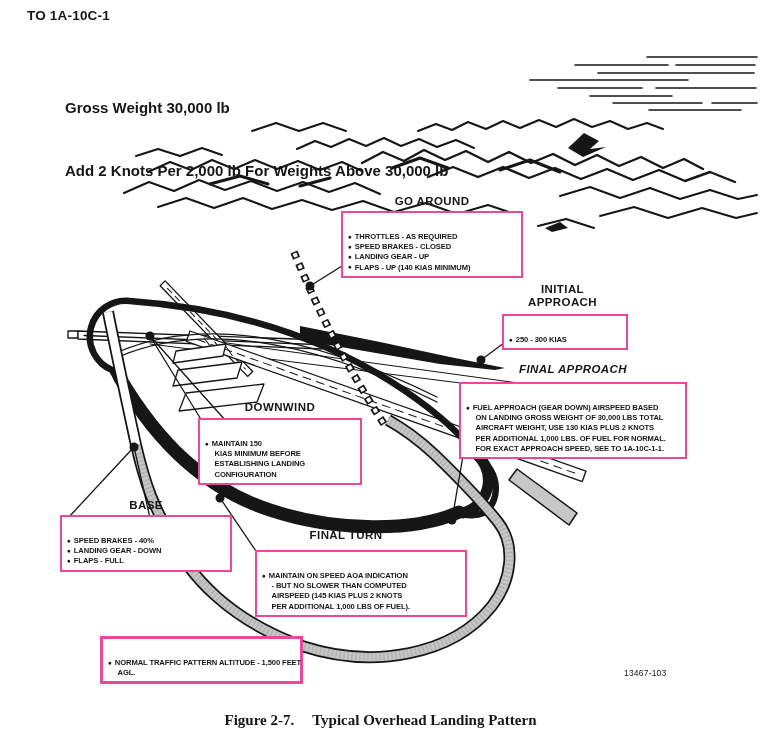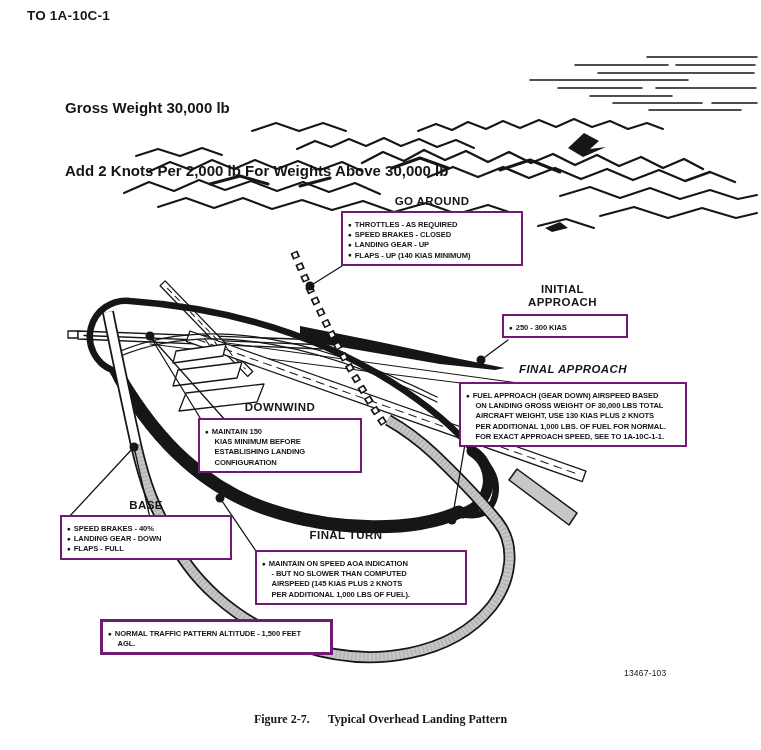--- a/index.html
+++ b/index.html
@@ -3,28 +3,28 @@
 <meta charset="utf-8">
 <style>
   html,body{margin:0;padding:0;background:#fff;}
   #page{position:relative;width:761px;height:750px;background:#fff;overflow:hidden;
         font-family:"Liberation Sans",sans-serif;color:#161616;}
   #art{position:absolute;left:0;top:0;}
   .abs{position:absolute;}
   .hdr{font-size:13.5px;font-weight:bold;letter-spacing:.2px;}
   .gw{font-size:15px;font-weight:bold;line-height:21px;white-space:pre;}
   .co-title{font-size:11.5px;font-weight:bold;letter-spacing:.4px;text-align:center;line-height:13px;}
-  .co-box{background:#fff;border:2px solid #701a75;padding:7px 4px 3px 5px;box-sizing:border-box;}
+  .co-box{background:#fff;border:2px solid #ec4899;padding:19px 4px 3px 5px;box-sizing:border-box;}
   .co-box.thick{border-width:3px;}
   .ln{font-size:7.6px;font-weight:bold;letter-spacing:-.1px;line-height:10.2px;white-space:nowrap;}
   .ln.bl::before{content:"\25CF";font-size:6.5px;margin-right:3px;position:relative;top:-.5px;}
   .ln.cl{padding-left:9.5px;}
   .fignum{font-size:8.5px;letter-spacing:.2px;}
   .caption{width:761px;text-align:center;font-family:"Liberation Serif",serif;
-           font-weight:bold;font-size:12px;}
+           font-weight:bold;font-size:15px;}
   .caption .gap{display:inline-block;width:18px;}
 </style>
 </head>
 <body>
 
 <div id="page">
 
   <svg id="art" width="761" height="750" viewBox="0 0 761 750">
     <g stroke="#161616" fill="none" stroke-linecap="round" stroke-linejoin="round">
 
@@ -166,21 +166,21 @@
   </div>
 
   <div class="abs co-title" style="left:255px;top:529px;width:182px;text-align:center;">FINAL TURN</div>
   <div class="abs co-box" style="left:255px;top:550px;width:212px;">
     <div class="ln bl">MAINTAIN ON SPEED AOA INDICATION</div>
     <div class="ln cl">- BUT NO SLOWER THAN COMPUTED</div>
     <div class="ln cl">AIRSPEED (145 KIAS PLUS 2 KNOTS</div>
     <div class="ln cl">PER ADDITIONAL 1,000 LBS OF FUEL).</div>
   </div>
 
-  <div class="abs co-box thick" style="left:100px;top:619px;width:233px;">
+  <div class="abs co-box thick" style="left:100px;top:636px;width:203px;">
     <div class="ln bl">NORMAL TRAFFIC PATTERN ALTITUDE - 1,500 FEET</div>
     <div class="ln cl">AGL.</div>
   </div>
 
   <div class="abs fignum" style="left:624px;top:668px;">13467-103</div>
 
   <div class="abs caption" style="left:0;top:712px;">
     <span>Figure 2-7.</span><span class="gap"></span><span>Typical Overhead Landing Pattern</span>
   </div>
 

